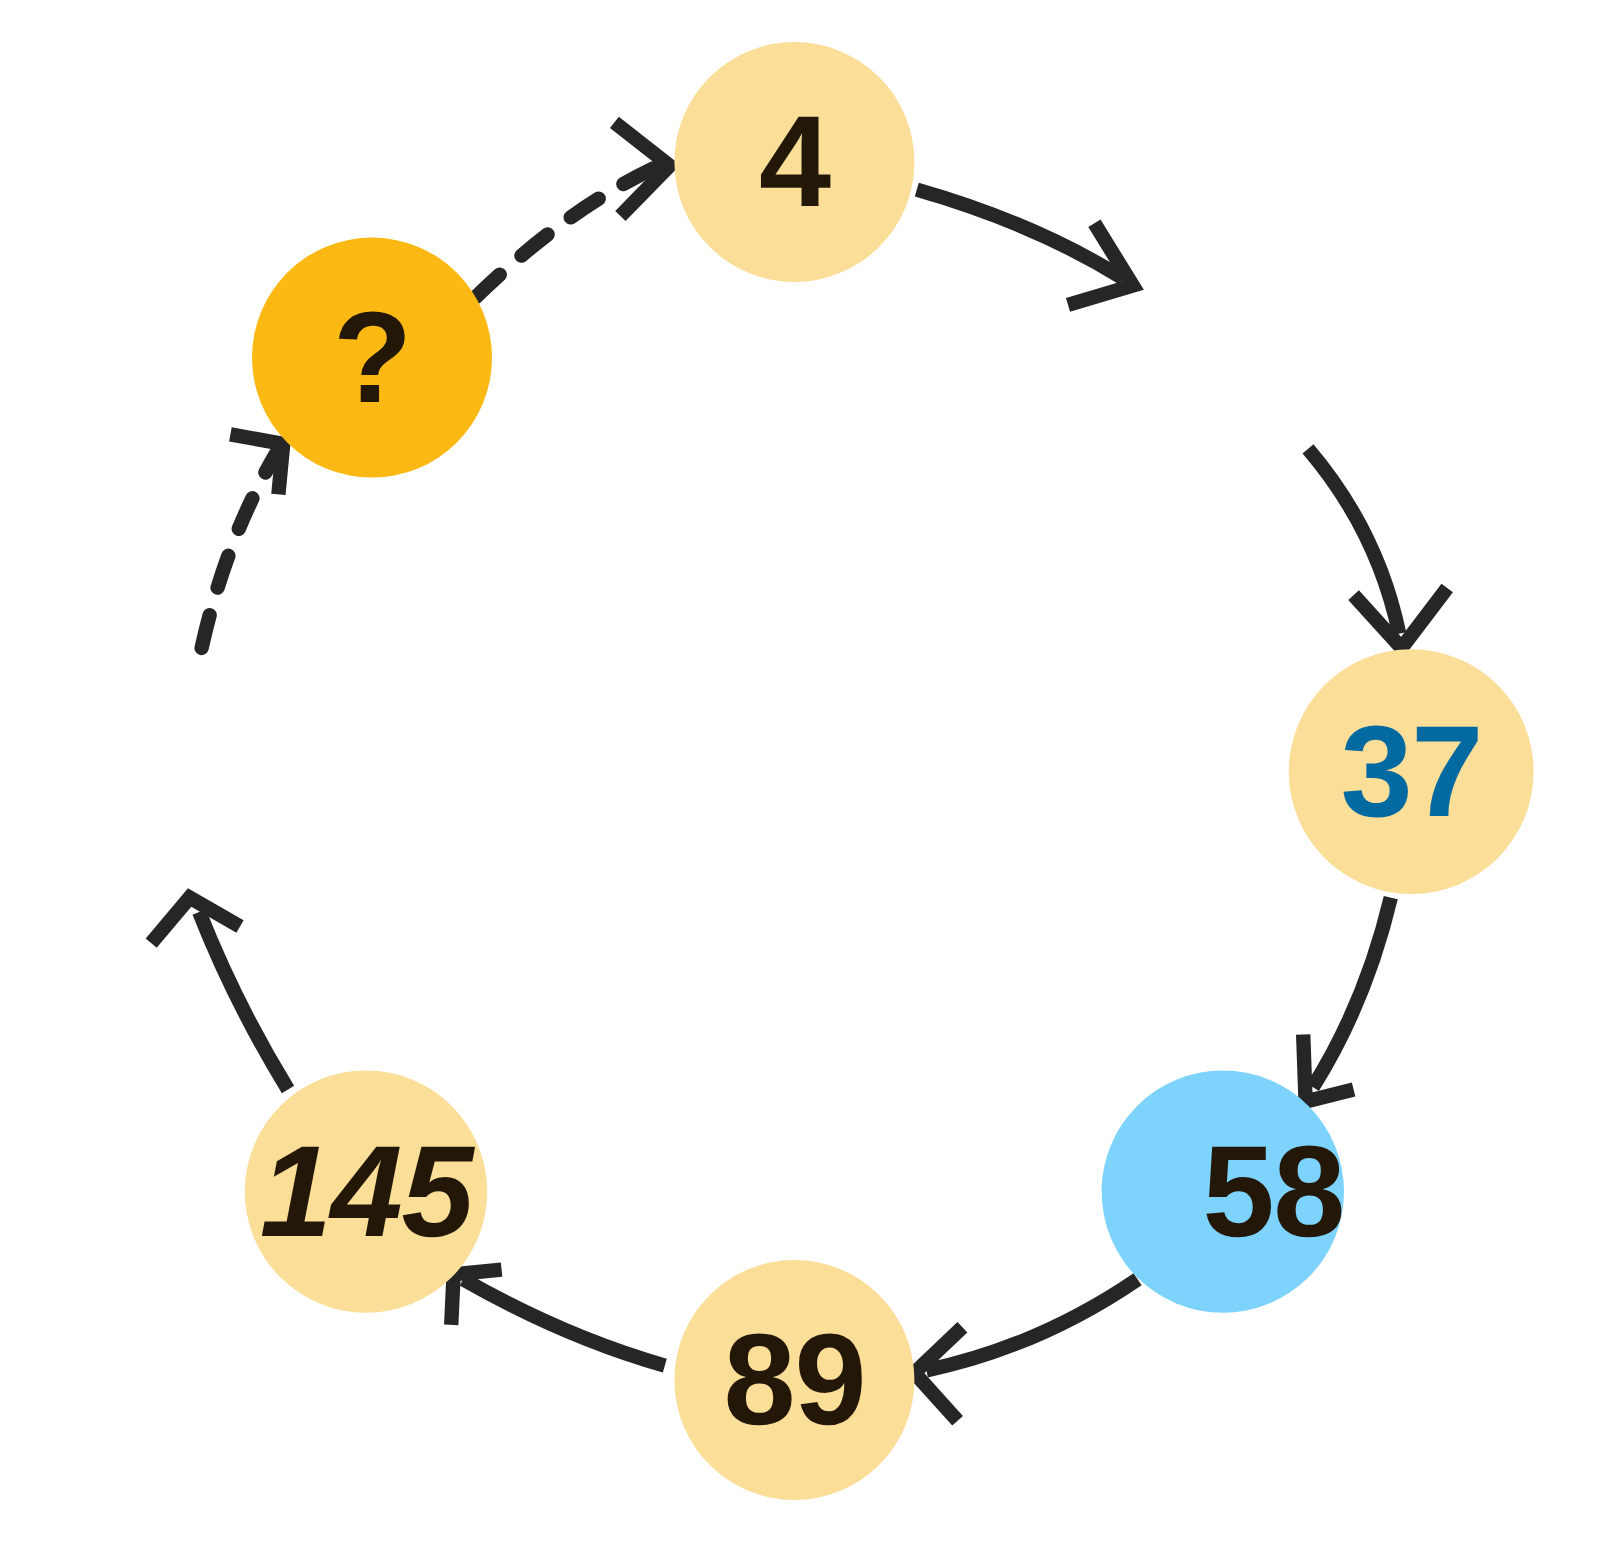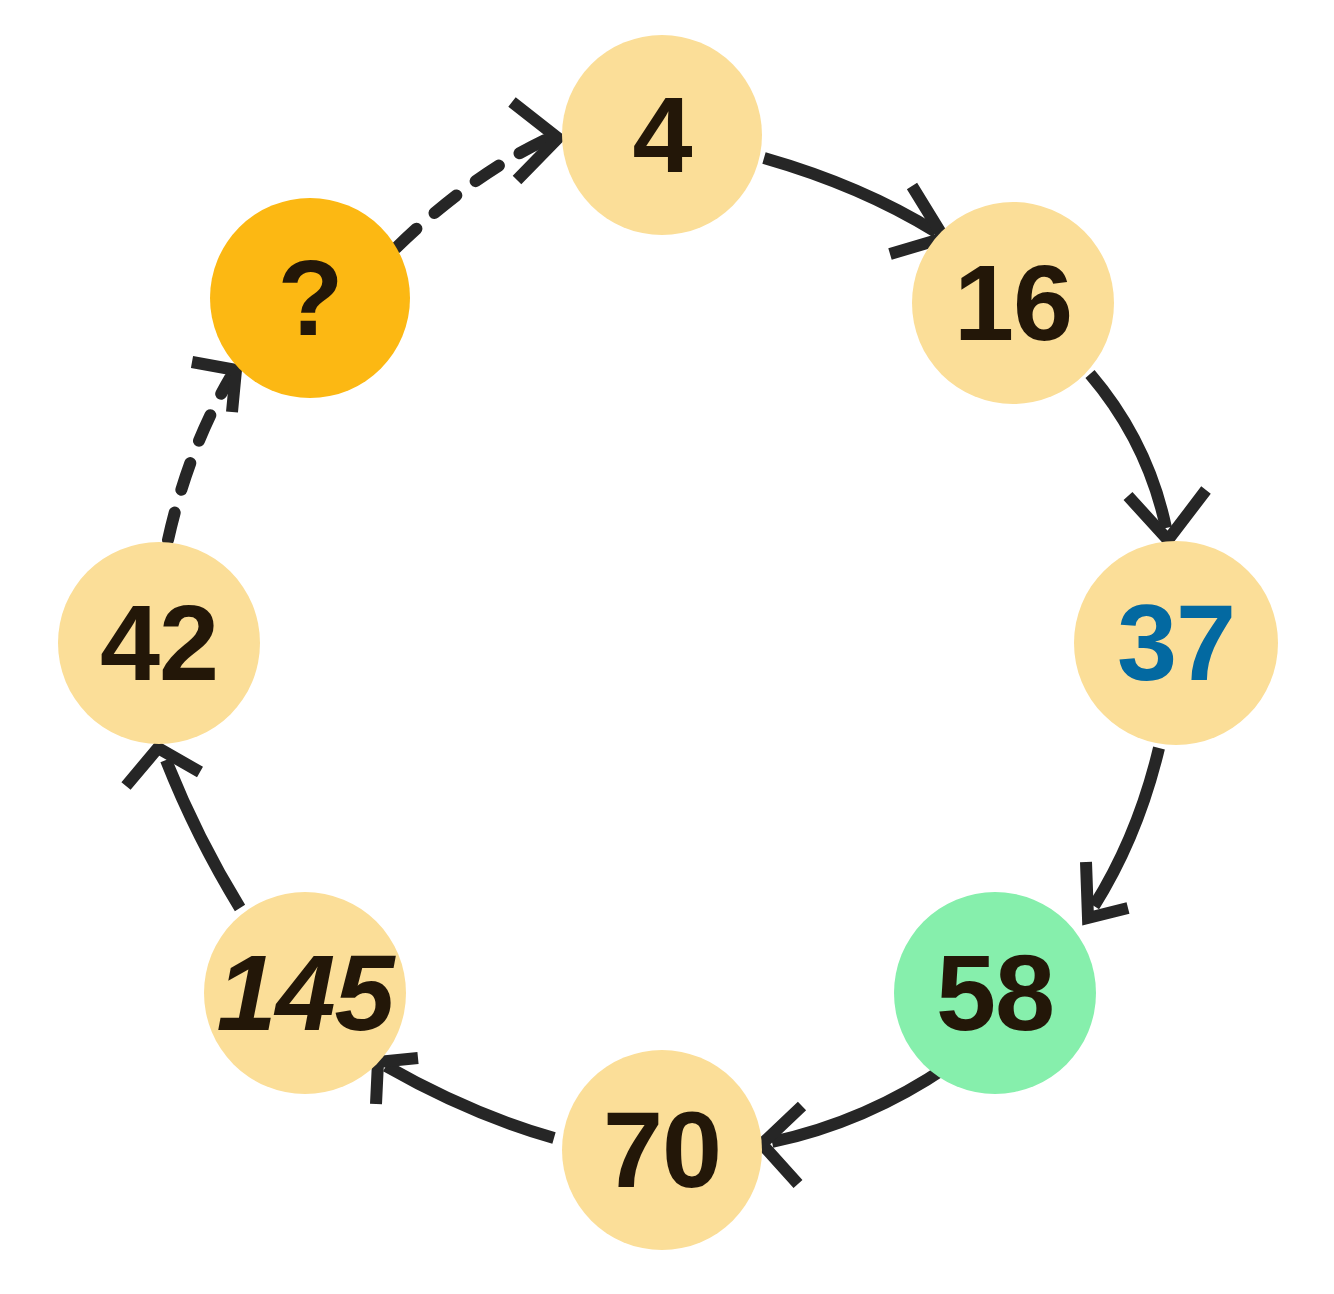--- a/index.html
+++ b/index.html
@@ -86,33 +86,27 @@
       </g>
     </svg>
 
   <div id="node-layer">
       <div class="node" style="left: 210px; top: 198px; width: 200px; height: 200px; background: rgb(252, 184, 19);">
         <span class="node-label" style="font-size: 108px; color: rgb(35, 23, 8);">?</span>
       </div>
       <div class="node" style="left: 562px; top: 35px; width: 200px; height: 200px; background: rgb(251, 222, 152);">
         <span class="node-label" style="font-size: 108px; color: rgb(35, 23, 8);">4</span>
       </div>
-      <div class="node" style="left: 912px; top: 202px; width: 202px; height: 202px; background: rgb(251, 222, 152);">
-        <span class="node-label" style="font-size: 108px; color: rgb(35, 23, 8);">16</span>
-      </div>
       <div class="node" style="left: 1074px; top: 541px; width: 204px; height: 204px; background: rgb(251, 222, 152);">
         <span class="node-label" style="font-size: 108px; color: #0369a1;">37</span>
       </div>
-      <div class="node" style="left: 894px; top: 892px; width: 202px; height: 202px; background: #86efac;">
+      <div class="node" style="left: 918px; top: 892px; width: 202px; height: 202px; background: #7dd3fc; justify-content: flex-end;">
         <span class="node-label" style="font-size: 108px; color: rgb(35, 23, 8);">58</span>
       </div>
       <div class="node" style="left: 562px; top: 1050px; width: 200px; height: 200px; background: rgb(251, 222, 152);">
-        <span class="node-label" style="font-size: 108px; color: rgb(35, 23, 8);">70</span>
+        <span class="node-label" style="font-size: 108px; color: rgb(35, 23, 8);">89</span>
       </div>
       <div class="node" style="left: 204px; top: 892px; width: 202px; height: 202px; background: rgb(251, 222, 152);">
         <span class="node-label" style="font-size: 108px; color: rgb(35, 23, 8); font-style: italic;">145</span>
-      </div>
-      <div class="node" style="left: 58px; top: 542px; width: 202px; height: 202px; background: rgb(251, 222, 152);">
-        <span class="node-label" style="font-size: 108px; color: rgb(35, 23, 8);">42</span>
       </div>
     </div>
 
 </div>
 
 </body></html>

